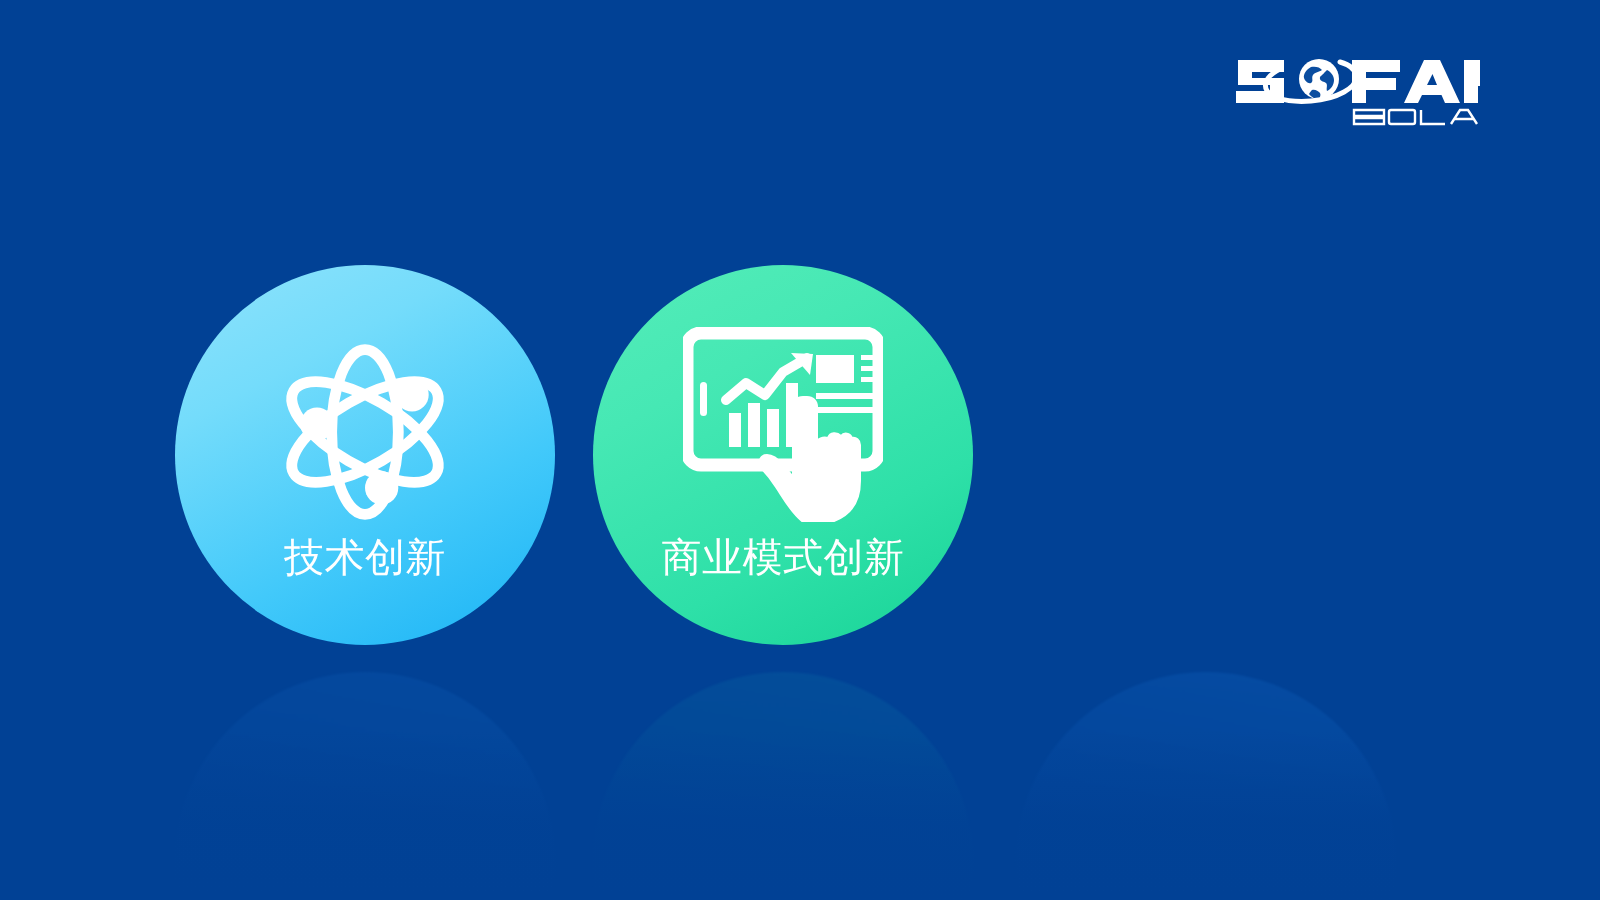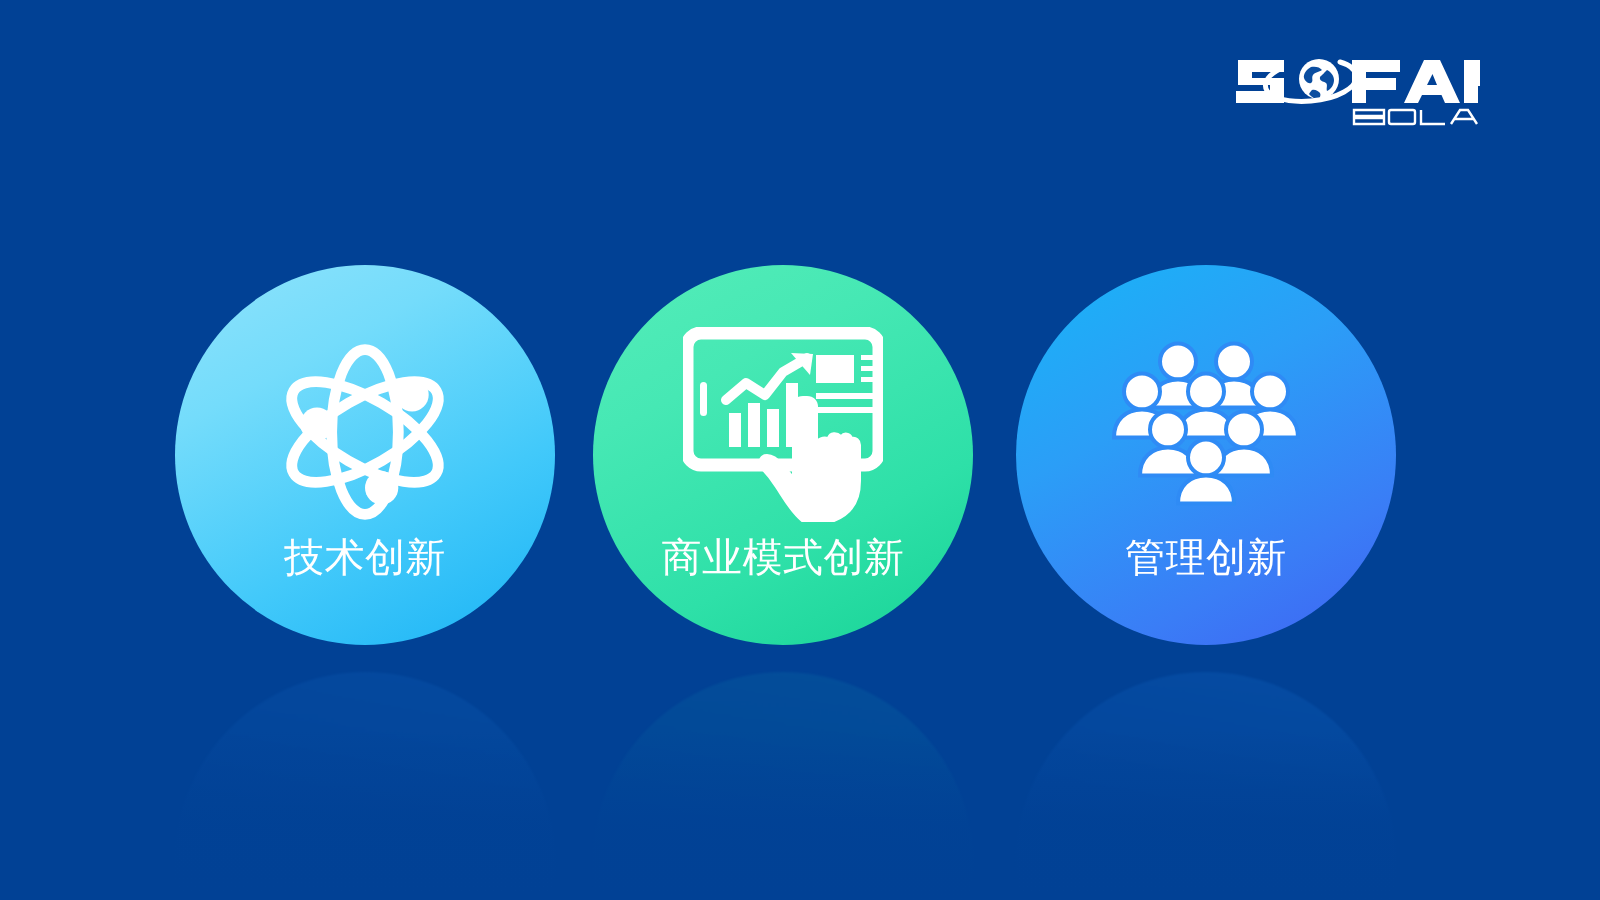--- a/index.html
+++ b/index.html
@@ -214,49 +214,20 @@
             <circle cx="148" cy="62" r="17"></circle>
             <circle cx="51" cy="92" r="17"></circle>
             <circle cx="117" cy="157" r="17"></circle>
           </g>
         </svg>
       </div>
     </div>
     <div class="circle-label">技术创新</div>
   </div>
 
-  <div class="circle-group" id="group-2">
-    <div class="circle c2">
-      <div class="icon-wrap">
-        <svg width="200" height="185" viewBox="0 0 200 185" xmlns="http://www.w3.org/2000/svg">
-          <defs>
-            <g id="person">
-              <circle cx="0" cy="-20" r="18"></circle>
-              <path d="M-28 26 c0 -18 12 -28 28 -28 c16 0 28 10 28 28 Z"></path>
-            </g>
-          </defs>
-          <g fill="#ffffff" stroke="#2f8bf5" stroke-width="4">
-
-            <use href="#person" x="72" y="42"></use>
-            <use href="#person" x="128" y="42"></use>
-
-            <use href="#person" x="36" y="72"></use>
-            <use href="#person" x="100" y="72"></use>
-            <use href="#person" x="164" y="72"></use>
-
-            <use href="#person" x="62" y="110"></use>
-            <use href="#person" x="138" y="110"></use>
-
-            <use href="#person" x="100" y="138"></use>
-          </g>
-        </svg>
-      </div>
-    </div>
-    <div class="circle-label">管理创新</div>
-  </div>
 
   <div class="reflection" id="refl-0"></div>
   <div class="reflection" id="refl-1"></div>
   <div class="reflection" id="refl-2"></div>
 
   <div id="fade-bottom"></div>
 
 </div>
 
 </body></html>

